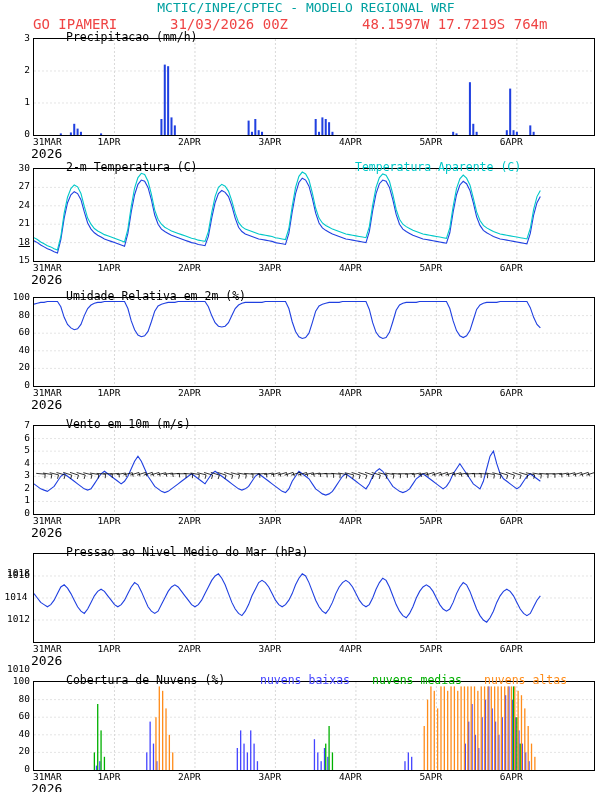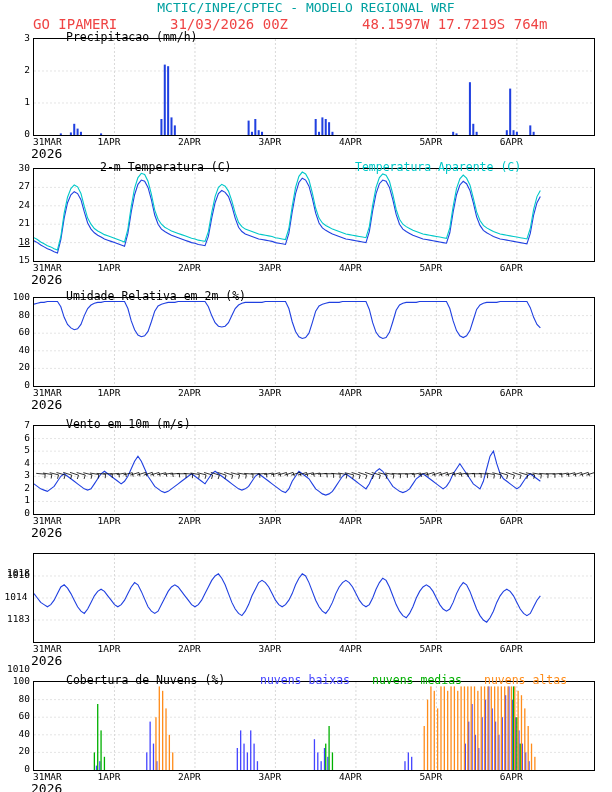--- a/index.html
+++ b/index.html
@@ -87,21 +87,21 @@
         <line x1="402.3952095808383" y1="0" x2="402.3952095808383" y2="92" stroke="#c8c8c8" stroke-width="0.7" stroke-dasharray="2,2"></line>
         <line x1="482.874251497006" y1="0" x2="482.874251497006" y2="92" stroke="#c8c8c8" stroke-width="0.7" stroke-dasharray="2,2"></line>
         <line x1="0" y1="73.6" x2="560" y2="73.6" stroke="#d8d8d8" stroke-width="0.7" stroke-dasharray="2,2"></line>
         <line x1="0" y1="55.199999999999996" x2="560" y2="55.199999999999996" stroke="#d8d8d8" stroke-width="0.7" stroke-dasharray="2,2"></line>
         <line x1="0" y1="36.800000000000004" x2="560" y2="36.800000000000004" stroke="#d8d8d8" stroke-width="0.7" stroke-dasharray="2,2"></line>
         <line x1="0" y1="18.39999999999999" x2="560" y2="18.39999999999999" stroke="#d8d8d8" stroke-width="0.7" stroke-dasharray="2,2"></line>
         <path d="M0.00 71.76 L3.35 73.60 L6.71 76.05 L10.06 77.89 L13.41 79.73 L16.77 80.96 L20.12 82.80 L23.47 84.03 L26.83 70.53 L30.18 49.07 L33.53 33.73 L36.89 25.76 L40.24 22.69 L43.59 24.53 L46.95 30.67 L50.30 42.93 L53.65 53.97 L57.01 60.11 L60.36 63.79 L63.71 66.24 L67.07 68.08 L70.42 69.92 L73.77 71.15 L77.13 72.37 L80.48 73.60 L83.83 74.83 L87.19 76.05 L90.54 77.28 L93.89 64.40 L97.25 42.93 L100.60 25.76 L103.95 15.33 L107.31 11.04 L110.66 12.27 L114.01 18.40 L117.37 30.67 L120.72 46.00 L124.07 55.20 L127.43 60.11 L130.78 62.56 L134.13 64.40 L137.49 66.24 L140.84 67.47 L144.19 68.69 L147.54 69.92 L150.90 71.15 L154.25 72.37 L157.60 73.60 L160.96 74.21 L164.31 75.44 L167.66 76.05 L171.02 76.67 L174.37 67.47 L177.72 49.07 L181.08 33.73 L184.43 24.53 L187.78 21.47 L191.14 23.31 L194.49 27.60 L197.84 36.80 L201.20 49.07 L204.55 58.27 L207.90 62.56 L211.26 65.01 L214.61 66.24 L217.96 67.47 L221.32 68.69 L224.67 69.92 L228.02 70.53 L231.38 71.15 L234.73 71.76 L238.08 72.37 L241.44 73.60 L244.79 74.21 L248.14 74.83 L251.50 75.44 L254.85 64.40 L258.20 42.93 L261.56 24.53 L264.91 13.49 L268.26 9.20 L271.62 11.04 L274.97 17.17 L278.32 29.44 L281.68 44.16 L285.03 53.97 L288.38 58.88 L291.74 61.33 L295.09 63.17 L298.44 65.01 L301.80 66.24 L305.15 67.47 L308.50 68.69 L311.86 69.92 L315.21 70.53 L318.56 71.15 L321.92 71.76 L325.27 72.37 L328.62 72.99 L331.98 73.60 L335.33 62.56 L338.68 41.71 L342.04 24.53 L345.39 14.72 L348.74 11.04 L352.10 12.27 L355.45 18.40 L358.80 30.67 L362.16 45.39 L365.51 55.20 L368.86 60.11 L372.22 62.56 L375.57 64.40 L378.92 66.24 L382.28 67.47 L385.63 68.69 L388.98 69.92 L392.34 70.53 L395.69 71.15 L399.04 71.76 L402.40 72.37 L405.75 72.99 L409.10 73.60 L412.46 74.21 L415.81 63.79 L419.16 42.93 L422.51 25.76 L425.87 15.95 L429.22 12.27 L432.57 14.72 L435.93 21.47 L439.28 33.73 L442.63 47.84 L445.99 56.43 L449.34 61.33 L452.69 63.79 L456.05 65.63 L459.40 67.47 L462.75 68.69 L466.11 69.92 L469.46 70.53 L472.81 71.15 L476.17 71.76 L479.52 72.37 L482.87 72.99 L486.23 73.60 L489.58 74.21 L492.93 74.83 L496.29 64.40 L499.64 46.00 L502.99 33.73 L506.35 27.60 " fill="none" stroke="#2040e0" stroke-width="1.1"></path>
         <path d="M0.00 68.69 L3.35 70.53 L6.71 72.99 L10.06 74.83 L13.41 76.67 L16.77 77.89 L20.12 79.73 L23.47 80.96 L26.83 67.47 L30.18 44.16 L33.53 28.21 L36.89 19.63 L40.24 15.95 L43.59 17.79 L46.95 24.53 L50.30 37.41 L53.65 49.07 L57.01 55.20 L60.36 59.49 L63.71 61.95 L67.07 63.79 L70.42 65.63 L73.77 66.85 L77.13 68.08 L80.48 69.31 L83.83 70.53 L87.19 71.76 L90.54 72.99 L93.89 60.11 L97.25 37.41 L100.60 19.01 L103.95 8.59 L107.31 4.29 L110.66 5.52 L114.01 12.27 L117.37 25.15 L120.72 41.09 L124.07 50.29 L127.43 55.20 L130.78 58.27 L134.13 60.11 L137.49 61.95 L140.84 63.17 L144.19 64.40 L147.54 65.63 L150.90 66.85 L154.25 68.08 L157.60 69.31 L160.96 69.92 L164.31 71.15 L167.66 71.76 L171.02 72.37 L174.37 62.56 L177.72 43.55 L181.08 27.60 L184.43 18.40 L187.78 15.33 L191.14 17.17 L194.49 22.08 L197.84 31.89 L201.20 44.16 L204.55 53.36 L207.90 57.65 L211.26 60.11 L214.61 61.33 L217.96 62.56 L221.32 63.79 L224.67 65.01 L228.02 65.63 L231.38 66.24 L234.73 66.85 L238.08 67.47 L241.44 68.69 L244.79 69.31 L248.14 69.92 L251.50 70.53 L254.85 59.49 L258.20 37.41 L261.56 18.40 L264.91 7.36 L268.26 3.07 L271.62 4.91 L274.97 11.04 L278.32 23.92 L281.68 39.25 L285.03 49.07 L288.38 53.97 L291.74 56.43 L295.09 58.27 L298.44 60.11 L301.80 61.33 L305.15 62.56 L308.50 63.79 L311.86 65.01 L315.21 65.63 L318.56 66.24 L321.92 66.85 L325.27 67.47 L328.62 68.08 L331.98 68.69 L335.33 57.65 L338.68 36.19 L342.04 18.40 L345.39 8.59 L348.74 4.91 L352.10 6.13 L355.45 12.27 L358.80 25.15 L362.16 40.48 L365.51 50.29 L368.86 55.20 L372.22 57.65 L375.57 59.49 L378.92 61.33 L382.28 62.56 L385.63 63.79 L388.98 65.01 L392.34 65.63 L395.69 66.24 L399.04 66.85 L402.40 67.47 L405.75 68.08 L409.10 68.69 L412.46 69.31 L415.81 58.88 L419.16 37.41 L422.51 19.63 L425.87 9.81 L429.22 6.13 L432.57 9.20 L435.93 15.95 L439.28 28.83 L442.63 42.93 L445.99 51.52 L449.34 56.43 L452.69 58.88 L456.05 60.72 L459.40 62.56 L462.75 63.79 L466.11 65.01 L469.46 65.63 L472.81 66.24 L476.17 66.85 L479.52 67.47 L482.87 68.08 L486.23 68.69 L489.58 69.31 L492.93 69.92 L496.29 59.49 L499.64 40.48 L502.99 27.60 L506.35 21.47 " fill="none" stroke="#00c8c8" stroke-width="1.1"></path>
       </svg>
     </div>
-  <div class="ptitle" style="left:66px;top:160px;margin-left:34px;">2-m Temperatura (C)</div>
+  <div class="ptitle" style="left:66px;top:160px;">2-m Temperatura (C)</div>
   <div class="ptitle cyan" style="left:355px;top:160px;">Temperatura Aparente (C)</div>
 
   <div class="panel" id="p2" style="top:297px;left:33px;width:562px;height:90px;">
       <svg width="560" height="88" viewBox="0 0 560 88">
         <line x1="80.47904191616766" y1="0" x2="80.47904191616766" y2="88" stroke="#c8c8c8" stroke-width="0.7" stroke-dasharray="2,2"></line>
         <line x1="160.95808383233532" y1="0" x2="160.95808383233532" y2="88" stroke="#c8c8c8" stroke-width="0.7" stroke-dasharray="2,2"></line>
         <line x1="241.437125748503" y1="0" x2="241.437125748503" y2="88" stroke="#c8c8c8" stroke-width="0.7" stroke-dasharray="2,2"></line>
         <line x1="321.91616766467064" y1="0" x2="321.91616766467064" y2="88" stroke="#c8c8c8" stroke-width="0.7" stroke-dasharray="2,2"></line>
         <line x1="402.3952095808383" y1="0" x2="402.3952095808383" y2="88" stroke="#c8c8c8" stroke-width="0.7" stroke-dasharray="2,2"></line>
         <line x1="482.874251497006" y1="0" x2="482.874251497006" y2="88" stroke="#c8c8c8" stroke-width="0.7" stroke-dasharray="2,2"></line>
@@ -472,20 +472,21 @@
         <line x1="241.437125748503" y1="0" x2="241.437125748503" y2="88" stroke="#c8c8c8" stroke-width="0.7" stroke-dasharray="2,2"></line>
         <line x1="321.91616766467064" y1="0" x2="321.91616766467064" y2="88" stroke="#c8c8c8" stroke-width="0.7" stroke-dasharray="2,2"></line>
         <line x1="402.3952095808383" y1="0" x2="402.3952095808383" y2="88" stroke="#c8c8c8" stroke-width="0.7" stroke-dasharray="2,2"></line>
         <line x1="482.874251497006" y1="0" x2="482.874251497006" y2="88" stroke="#c8c8c8" stroke-width="0.7" stroke-dasharray="2,2"></line>
         <line x1="0" y1="66" x2="560" y2="66" stroke="#d8d8d8" stroke-width="0.7" stroke-dasharray="2,2"></line>
         <line x1="0" y1="44" x2="560" y2="44" stroke="#d8d8d8" stroke-width="0.7" stroke-dasharray="2,2"></line>
         <line x1="0" y1="22" x2="560" y2="22" stroke="#d8d8d8" stroke-width="0.7" stroke-dasharray="2,2"></line>
         <path d="M0.00 39.60 L3.35 44.00 L6.71 48.40 L10.06 50.60 L13.41 52.80 L16.77 50.60 L20.12 46.20 L23.47 39.60 L26.83 33.00 L30.18 30.80 L33.53 34.10 L36.89 39.60 L40.24 46.20 L43.59 52.80 L46.95 57.20 L50.30 59.40 L53.65 55.00 L57.01 48.40 L60.36 41.80 L63.71 37.40 L67.07 35.20 L70.42 37.40 L73.77 41.80 L77.13 46.20 L80.48 50.60 L83.83 52.80 L87.19 50.60 L90.54 46.20 L93.89 39.60 L97.25 33.00 L100.60 28.60 L103.95 30.80 L107.31 37.40 L110.66 45.10 L114.01 52.80 L117.37 57.20 L120.72 59.40 L124.07 57.20 L127.43 50.60 L130.78 44.00 L134.13 37.40 L137.49 33.00 L140.84 30.80 L144.19 33.00 L147.54 37.40 L150.90 41.80 L154.25 46.20 L157.60 50.60 L160.96 52.80 L164.31 50.60 L167.66 46.20 L171.02 39.60 L174.37 33.00 L177.72 26.40 L181.08 22.00 L184.43 19.80 L187.78 24.20 L191.14 30.80 L194.49 39.60 L197.84 48.40 L201.20 55.00 L204.55 59.40 L207.90 61.60 L211.26 57.20 L214.61 50.60 L217.96 41.80 L221.32 35.20 L224.67 28.60 L228.02 26.40 L231.38 28.60 L234.73 33.00 L238.08 39.60 L241.44 46.20 L244.79 50.60 L248.14 52.80 L251.50 50.60 L254.85 46.20 L258.20 39.60 L261.56 30.80 L264.91 24.20 L268.26 19.80 L271.62 22.00 L274.97 28.60 L278.32 37.40 L281.68 46.20 L285.03 52.80 L288.38 57.20 L291.74 59.40 L295.09 55.00 L298.44 48.40 L301.80 39.60 L305.15 33.00 L308.50 28.60 L311.86 26.40 L315.21 28.60 L318.56 33.00 L321.92 39.60 L325.27 46.20 L328.62 50.60 L331.98 52.80 L335.33 50.60 L338.68 44.00 L342.04 35.20 L345.39 28.60 L348.74 24.20 L352.10 26.40 L355.45 33.00 L358.80 41.80 L362.16 50.60 L365.51 57.20 L368.86 61.60 L372.22 63.80 L375.57 59.40 L378.92 52.80 L382.28 44.00 L385.63 37.40 L388.98 33.00 L392.34 30.80 L395.69 33.00 L399.04 37.40 L402.40 44.00 L405.75 50.60 L409.10 55.00 L412.46 57.20 L415.81 55.00 L419.16 48.40 L422.51 39.60 L425.87 33.00 L429.22 28.60 L432.57 30.80 L435.93 37.40 L439.28 46.20 L442.63 55.00 L445.99 61.60 L449.34 66.00 L452.69 68.20 L456.05 63.80 L459.40 57.20 L462.75 48.40 L466.11 41.80 L469.46 37.40 L472.81 35.20 L476.17 37.40 L479.52 41.80 L482.87 48.40 L486.23 55.00 L489.58 59.40 L492.93 61.60 L496.29 59.40 L499.64 52.80 L502.99 46.20 L506.35 41.80 " fill="none" stroke="#2040e0" stroke-width="1.1"></path>
       </svg>
     </div>
+  <div class="ptitle" style="left:66px;top:545px;">Pressao ao Nivel Medio do Mar (hPa)</div>
 
   <div class="panel" id="p5" style="top:681px;left:33px;width:562px;height:90px;">
       <svg width="560" height="88" viewBox="0 0 560 88">
         <line x1="80.47904191616766" y1="0" x2="80.47904191616766" y2="88" stroke="#c8c8c8" stroke-width="0.7" stroke-dasharray="2,2"></line>
         <line x1="160.95808383233532" y1="0" x2="160.95808383233532" y2="88" stroke="#c8c8c8" stroke-width="0.7" stroke-dasharray="2,2"></line>
         <line x1="241.437125748503" y1="0" x2="241.437125748503" y2="88" stroke="#c8c8c8" stroke-width="0.7" stroke-dasharray="2,2"></line>
         <line x1="321.91616766467064" y1="0" x2="321.91616766467064" y2="88" stroke="#c8c8c8" stroke-width="0.7" stroke-dasharray="2,2"></line>
         <line x1="402.3952095808383" y1="0" x2="402.3952095808383" y2="88" stroke="#c8c8c8" stroke-width="0.7" stroke-dasharray="2,2"></line>
         <line x1="482.874251497006" y1="0" x2="482.874251497006" y2="88" stroke="#c8c8c8" stroke-width="0.7" stroke-dasharray="2,2"></line>
         <line x1="0" y1="70.4" x2="560" y2="70.4" stroke="#d8d8d8" stroke-width="0.7" stroke-dasharray="2,2"></line>
@@ -641,21 +642,21 @@
     <div class="ylab" style="left: 2px; top: 419px;">7</div>
     <div class="xlab" style="left: 33px; top: 515px;">31MAR</div>
     <div class="xlab" style="left: 97.479px; top: 515px;">1APR</div>
     <div class="xlab" style="left: 177.958px; top: 515px;">2APR</div>
     <div class="xlab" style="left: 258.437px; top: 515px;">3APR</div>
     <div class="xlab" style="left: 338.916px; top: 515px;">4APR</div>
     <div class="xlab" style="left: 419.395px; top: 515px;">5APR</div>
     <div class="xlab" style="left: 499.874px; top: 515px;">6APR</div>
     <div class="yr" style="left: 31px; top: 525px;">2026</div>
     <div class="ylab" style="left: 2px; top: 627px; margin-top: 36px;">1010</div>
-    <div class="ylab" style="left: 2px; top: 613px;">1183</div>
+    <div class="ylab" style="left: 2px; top: 613px;">1012</div>
     <div class="ylab" style="left: 2px; top: 591px; text-align: center;">1014</div>
     <div class="ylab" style="left: 2px; top: 569px;">1016</div>
     <div class="ylab" style="left: 2px; top: 547px; margin-top: 20px;">1018</div>
     <div class="xlab" style="left: 33px; top: 643px;">31MAR</div>
     <div class="xlab" style="left: 97.479px; top: 643px;">1APR</div>
     <div class="xlab" style="left: 177.958px; top: 643px;">2APR</div>
     <div class="xlab" style="left: 258.437px; top: 643px;">3APR</div>
     <div class="xlab" style="left: 338.916px; top: 643px;">4APR</div>
     <div class="xlab" style="left: 419.395px; top: 643px;">5APR</div>
     <div class="xlab" style="left: 499.874px; top: 643px;">6APR</div>

